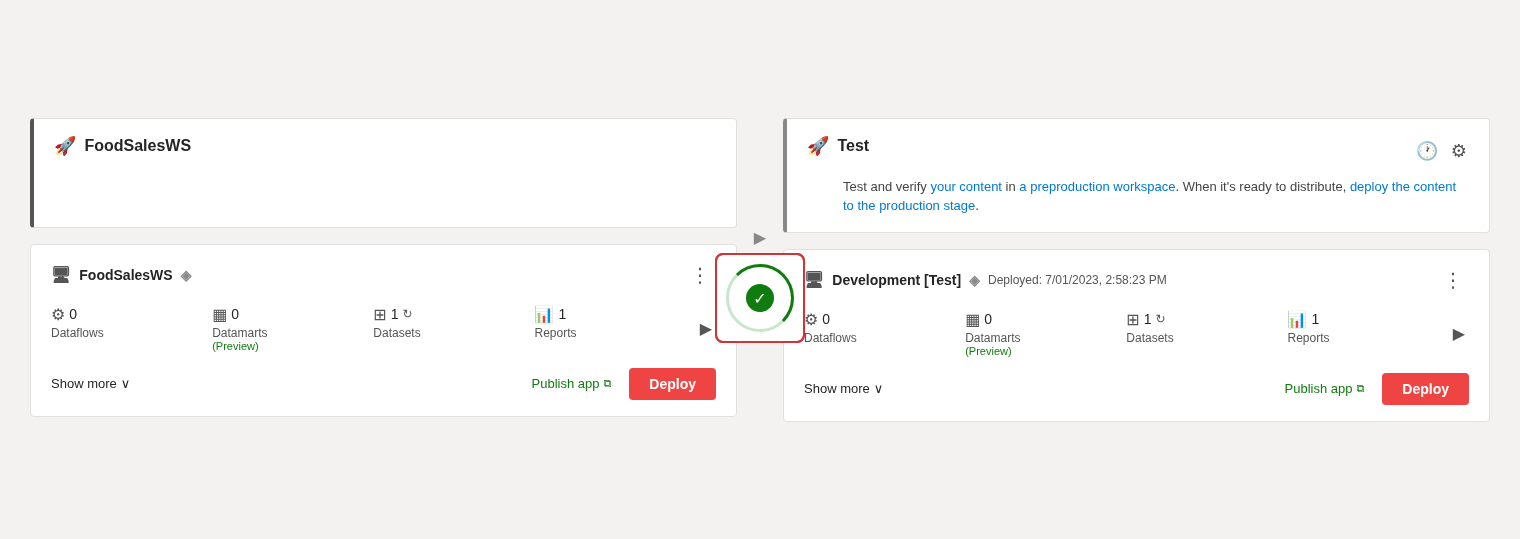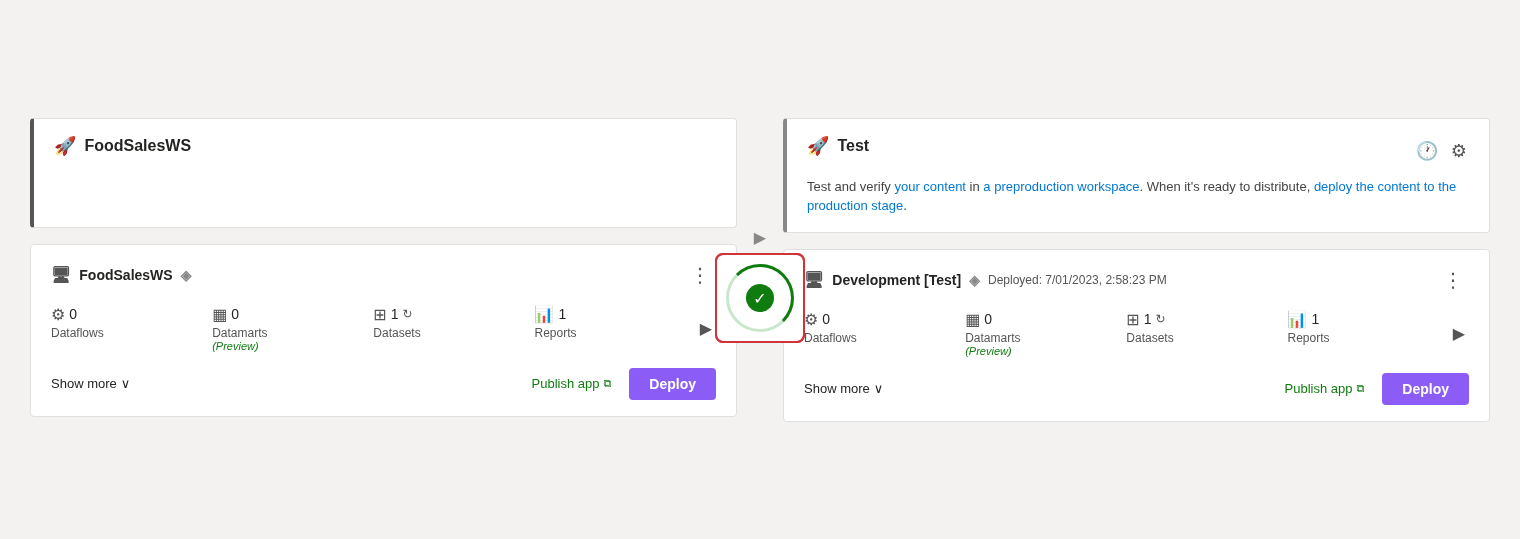--- a/index.html
+++ b/index.html
@@ -136,21 +136,20 @@
       color: #555;
     }
     .item-label {
       font-size: 12px;
       color: #555;
       margin-top: 2px;
     }
     .item-sublabel {
       font-size: 11px;
       color: #107c10;
-      font-style: italic;
     }
     .scroll-btn {
       background: none;
       border: none;
       cursor: pointer;
       font-size: 16px;
       color: #555;
       padding: 4px;
       align-self: center;
     }
@@ -179,21 +178,21 @@
       font-size: 13px;
       color: #107c10;
       font-weight: 500;
       display: flex;
       align-items: center;
       gap: 4px;
       padding: 6px 10px;
       text-decoration: none;
     }
     .deploy-btn {
-      background: #8b5cf6;
+      background: #ef4444;
       color: #fff;
       border: none;
       cursor: pointer;
       font-size: 14px;
       font-weight: 600;
       padding: 8px 20px;
       border-radius: 4px;
     }
     .deploy-animation {
       width: 90px;
@@ -365,21 +364,21 @@
       <div class="workspace-header" style="margin-bottom:0">
         <div class="stage-title">
           <span class="stage-icon">🚀</span>
           <span>Test</span>
         </div>
         <div class="header-icons">
           <button class="header-icon-btn" title="History">🕐</button>
           <button class="header-icon-btn" title="Settings">⚙</button>
         </div>
       </div>
-      <p class="stage-description" style="margin-top:10px;">
+      <p class="stage-description" style="margin-top:10px;margin-left:36px;">
         Test and verify <span style="color:#0078d4">your content</span> in <span style="color:#0078d4">a preproduction workspace</span>. When it's ready to distribute, <span style="color:#0078d4">deploy the content to the production stage</span>.
       </p>
     </div>
 
     <div class="workspace-card">
       <div class="workspace-header">
         <div class="workspace-title">
           <span class="ws-icon">🖥</span>
           <span>Development [Test]</span>
           <span class="diamond-icon">◈</span>

